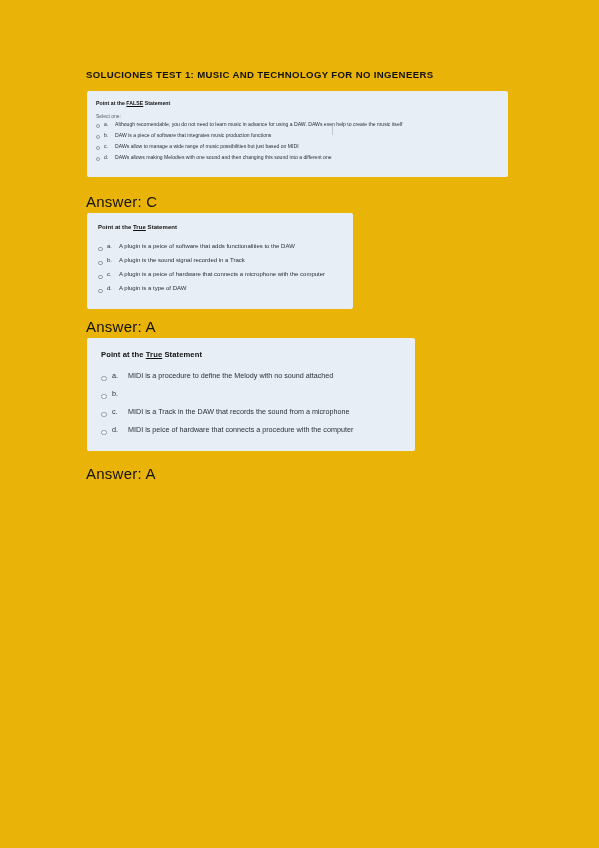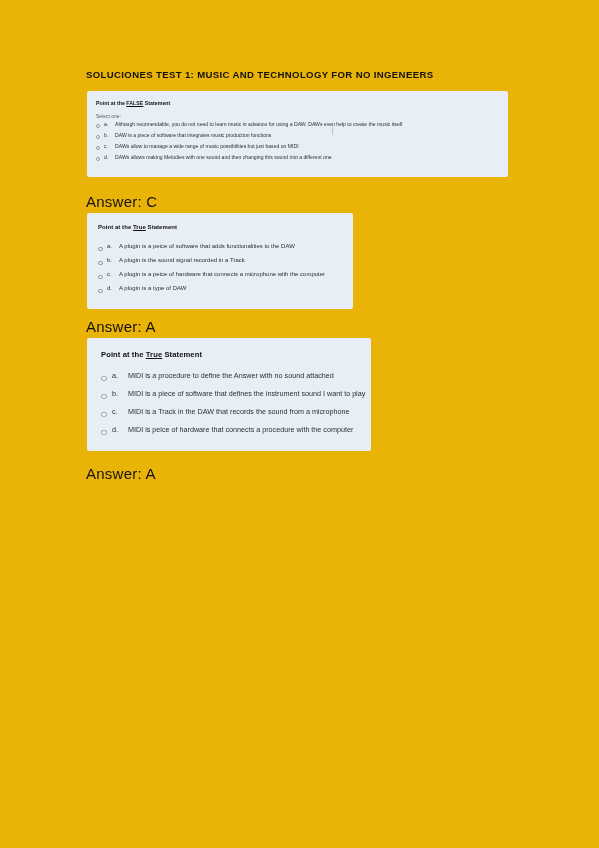--- a/index.html
+++ b/index.html
@@ -68,21 +68,21 @@
   }
   .qcard-2 {
     left: 87px;
     top: 213px;
     width: 266px;
     height: 96px;
   }
   .qcard-3 {
     left: 87px;
     top: 338px;
-    width: 284px;
+    width: 328px;
     height: 113px;
   }
 
   .qstem {
     position: absolute;
     font-weight: bold;
     color: #101010;
     white-space: nowrap;
   }
   .qstem u {
@@ -230,26 +230,25 @@
 
   <div class="answer-line answer-2">Answer: A</div>
 
   <div class="qcard qcard-3">
     <div class="qstem"><span>Point at the </span><u>True</u><span> Statement</span></div>
 
     <div class="opts">
       <div class="opt">
         <span class="radio"></span>
         <span class="opt-letter">a.</span>
-        <span class="opt-text">MIDI is a procedure to define the Answer with no sound attached</span>
+        <span class="opt-text">MIDI is a procedure to define the Melody with no sound attached</span>
       </div>
       <div class="opt">
         <span class="radio"></span>
         <span class="opt-letter">b.</span>
-        <span class="opt-text">MIDI is a piece of software that defines the instrument sound I want to play</span>
       </div>
       <div class="opt">
         <span class="radio"></span>
         <span class="opt-letter">c.</span>
         <span class="opt-text">MIDI is a Track in the DAW that records the sound from a microphone</span>
       </div>
       <div class="opt">
         <span class="radio"></span>
         <span class="opt-letter">d.</span>
         <span class="opt-text">MIDI is peice of hardware that connects a procedure with the computer</span>

